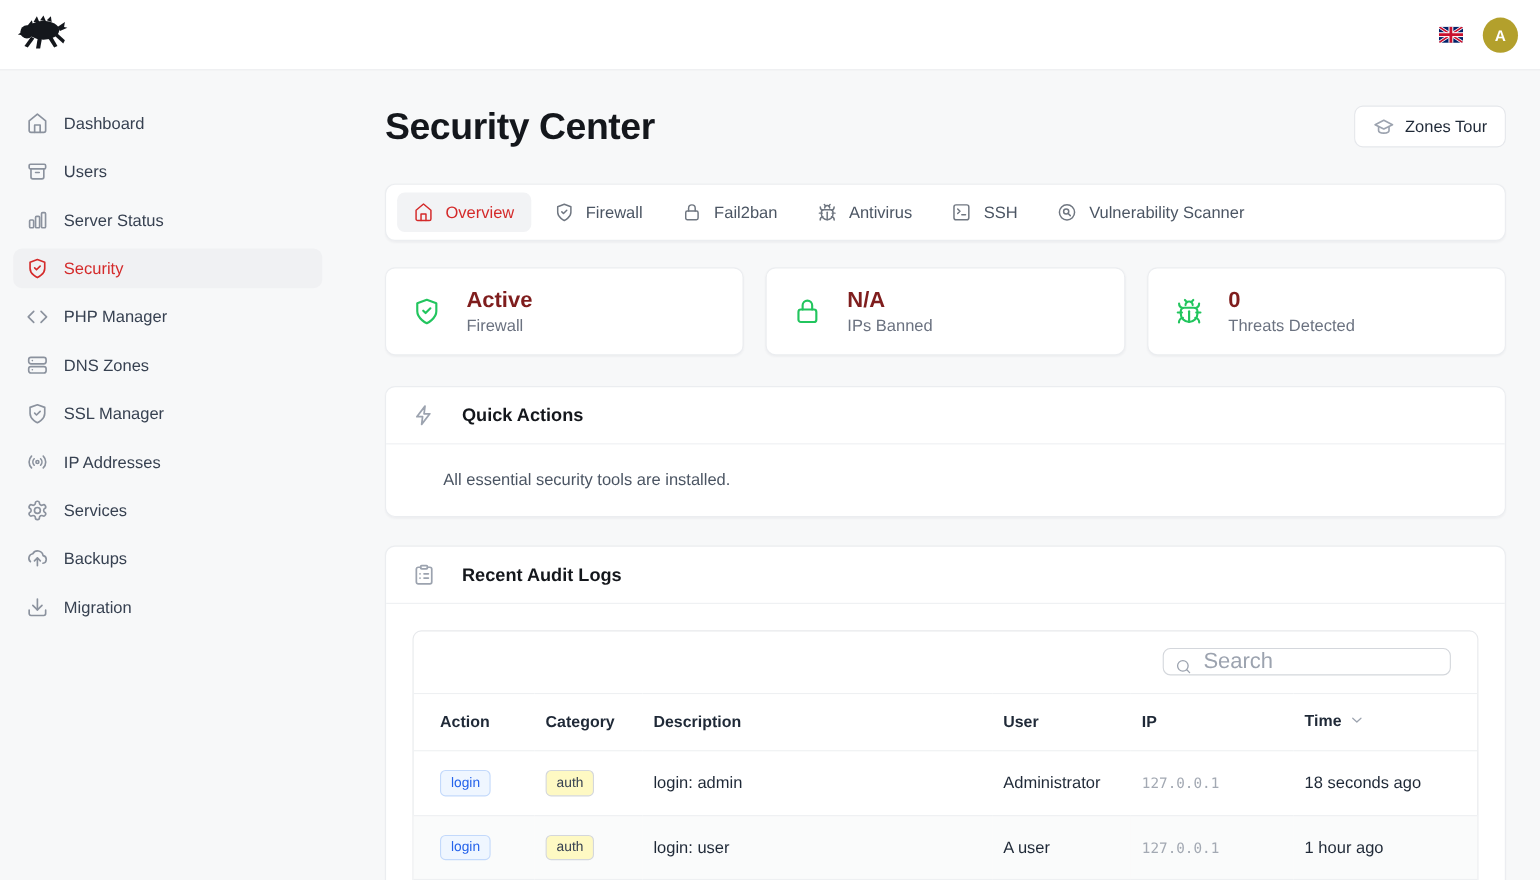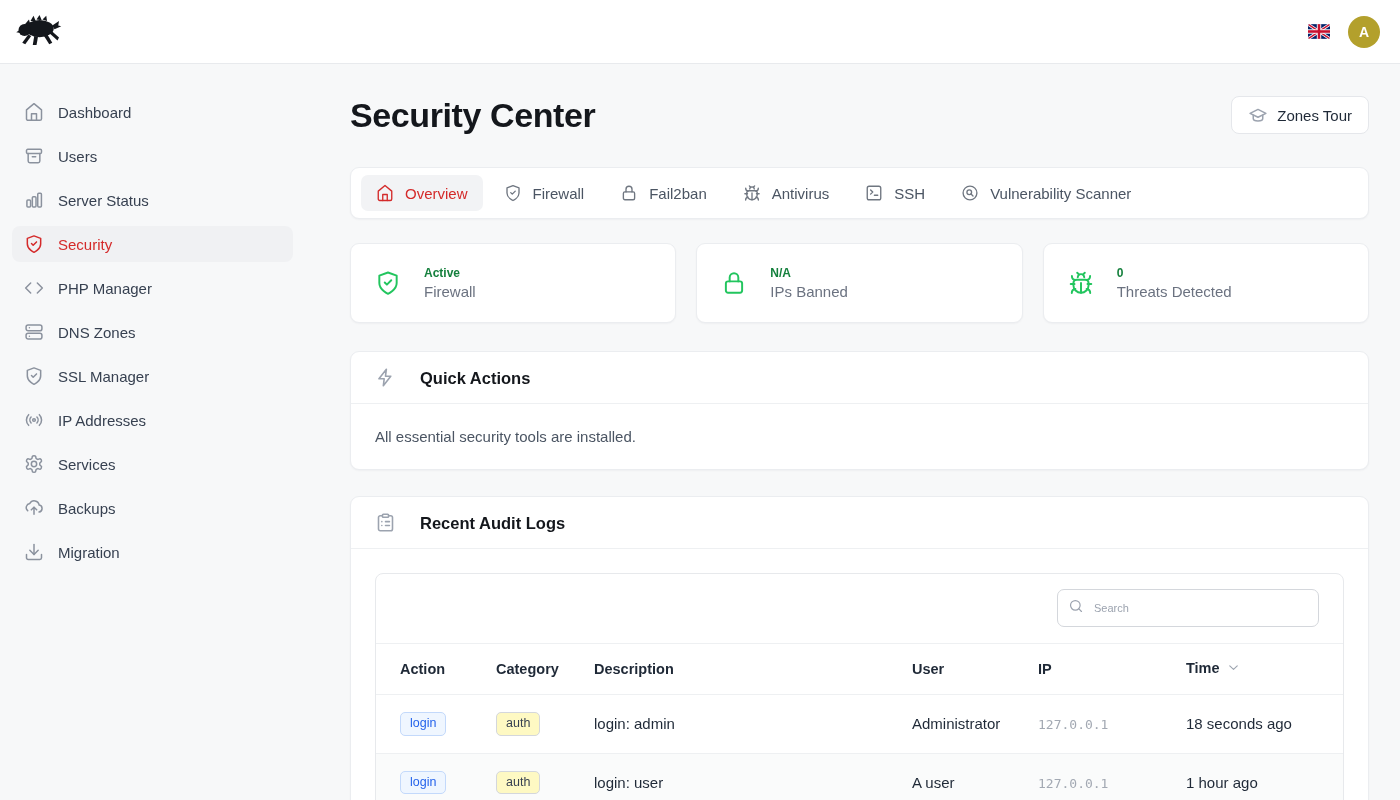--- a/index.html
+++ b/index.html
@@ -43,37 +43,37 @@
   .tab { display:flex; align-items:center; gap:11px; padding:0 15px; height:36px; border-radius:7px;
          font-size:15px; color:#4b5563; cursor:pointer; white-space:nowrap; }
   .tab svg { width:18px; height:18px; stroke:#6f7680; }
   .tab.active { background:#f2f3f5; color:#d42a2a; font-weight:500; }
   .tab.active svg { stroke:#d42a2a; }
 
   
   .stats-row { display:grid; grid-template-columns:1fr 1fr 1fr; gap:20px; margin-bottom:28px; }
   .stat-card { height:80px; display:flex; align-items:center; gap:23px; padding:0 24px; }
   .stat-card svg { width:26px; height:26px; stroke:#22c55e; flex:none; }
-  .stat-value { font-size:12px; font-weight:700; color:#15803d; margin-bottom:3px; }
+  .stat-value { font-size:20px; font-weight:700; color:#7f1d1d; margin-bottom:3px; }
   .stat-label { font-size:15px; color:#6b7280; }
 
   
   .section-card { margin-bottom:26px; }
   .section-head { display:flex; align-items:flex-end; gap:24px; padding:15px 24px; border-bottom:1px solid #eef0f2; }
   .section-head svg { width:21px; height:21px; stroke:#9ca3af; }
   .section-head .stitle { font-size:16.5px; font-weight:700; color:#14171c; }
   .section-body { padding:24px; }
-  .quick-msg { font-size:15px; color:#4b5563; }
+  .quick-msg { font-size:15px; color:#4b5563;margin-left:28px; }
 
   
   .inner-card { border:1px solid #e7e9ec; border-radius:8px; padding:15px 0 0 0; min-height:260px; }
   .search-row { display:flex; justify-content:flex-end; padding:0 24px 16px 16px; }
   .search-box { position:relative; width:262px; }
-  .search-box input { width:100%; height:38px; border:1px solid #d4d7dc; border-radius:7px;
-                      padding:0 10px 0 36px; font-size:11px; color:#374151; font-family:inherit; background:#fff; outline:none; }
+  .search-box input { width:100%; height:25px; border:1px solid #d4d7dc; border-radius:7px;
+                      padding:0 10px 0 36px; font-size:20px; color:#374151; font-family:inherit; background:#fff; outline:none; }
   .search-box input::placeholder { color:#9ca3af; }
   .search-box svg { position:absolute; left:11px; top:9px; width:16px; height:16px; stroke:#9ca3af; }
 
   table { width:100%; border-collapse:collapse; }
   thead th { text-align:left; font-size:14.5px; font-weight:700; color:#1f2937;
              padding:16px 10px; border-top:1px solid #eef0f2; border-bottom:1px solid #eef0f2; }
   thead th:first-child, tbody td:first-child { padding-left:24px; }
   th.sortable { cursor:pointer; }
   th .chev { display:inline-block; vertical-align:-2px; margin-left:6px; }
   th .chev svg { width:15px; height:15px; stroke:#9ca3af; }

